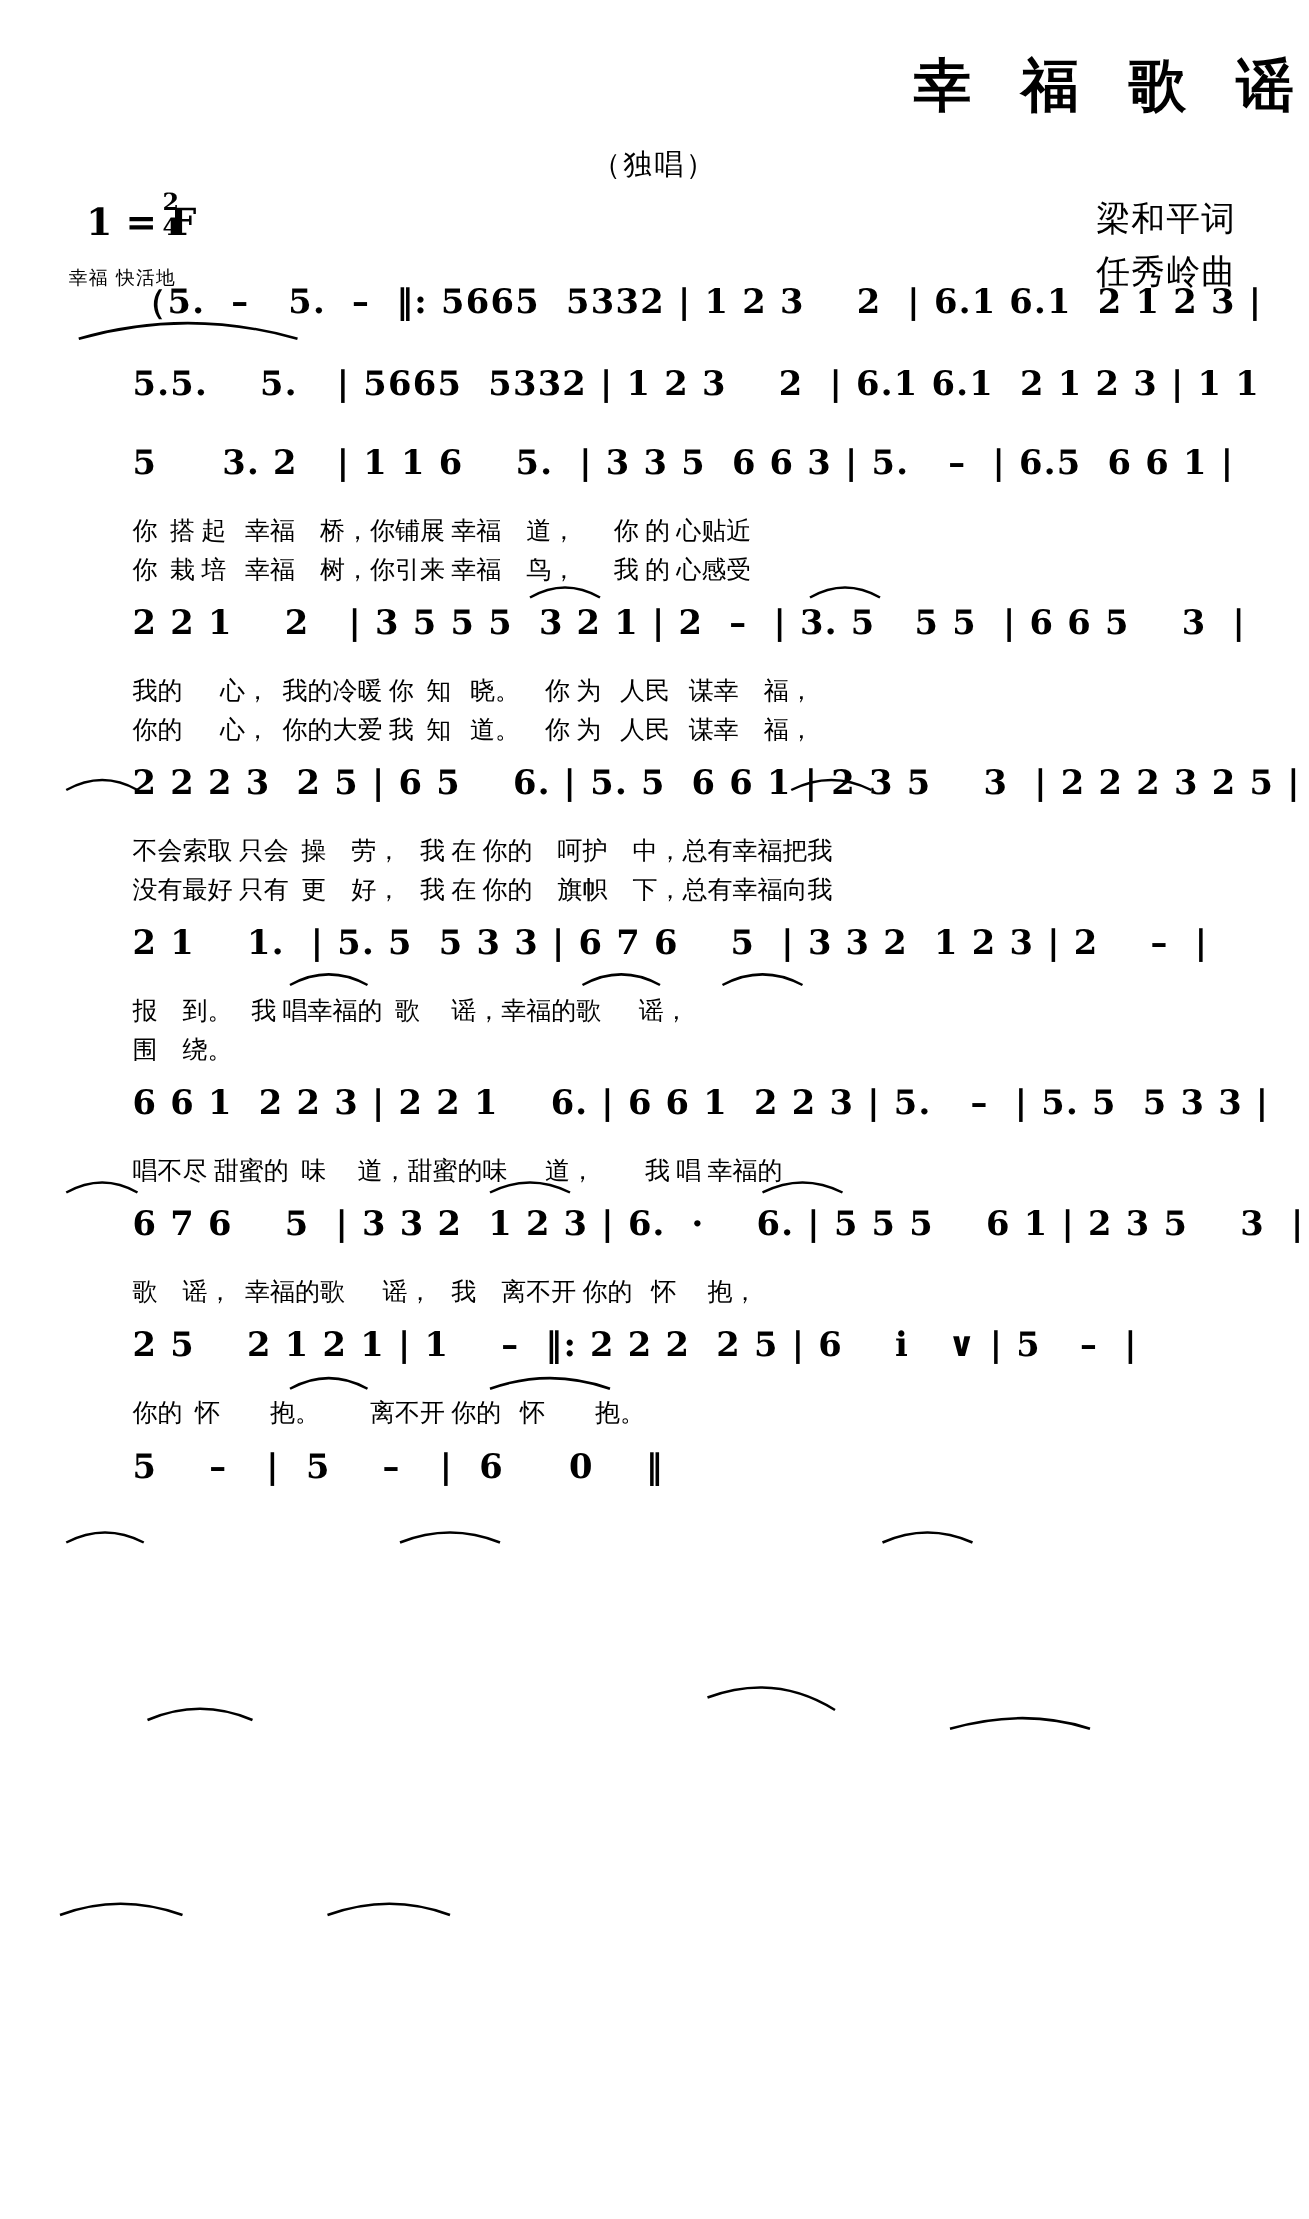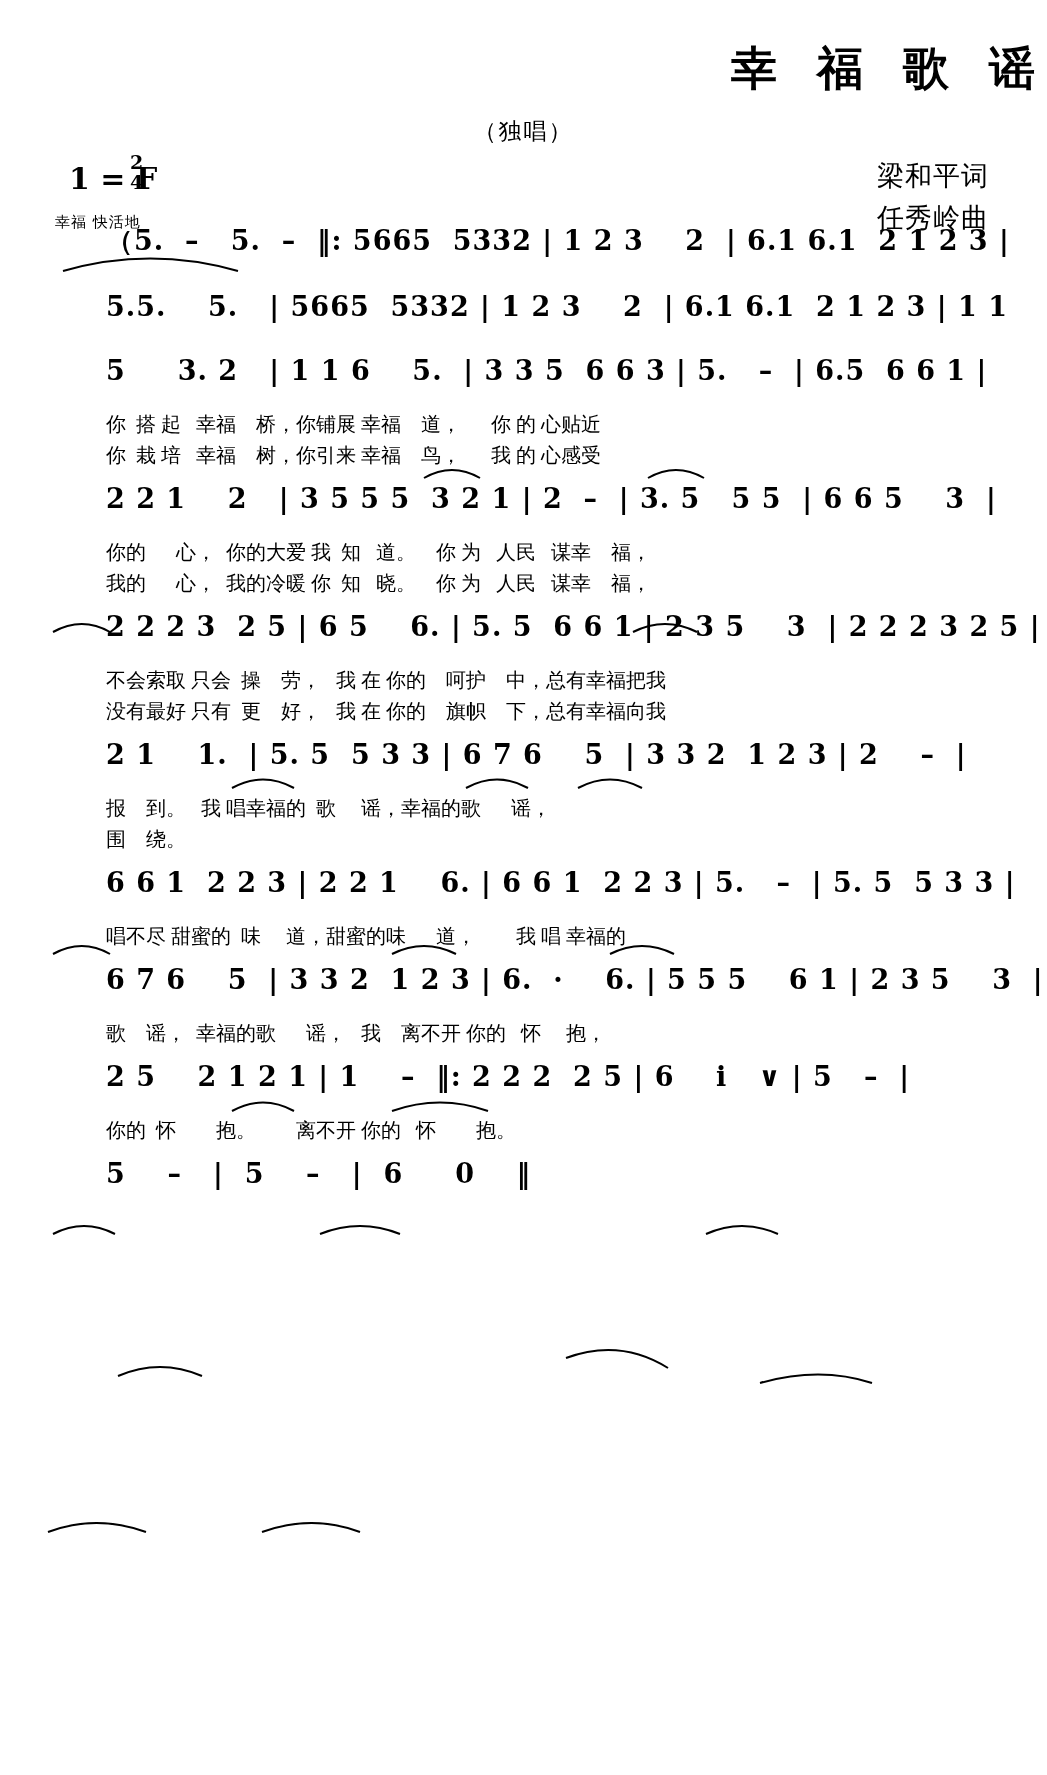--- a/index.html
+++ b/index.html
@@ -157,22 +157,22 @@
   </div>
 
   <div class="system sys-block">
     <div class="note-line mono-note">5     3. 2   | 1 1 6    5.  | 3 3 5  6 6 3 | 5.   –  | 6.5  6 6 1 |</div>
     <div class="lyr-line mono-lyric">你  搭 起   幸福    桥，你铺展 幸福    道，      你 的 心贴近</div>
     <div class="lyr-line mono-lyric">你  栽 培   幸福    树，你引来 幸福    鸟，      我 的 心感受</div>
   </div>
 
   <div class="system sys-block">
     <div class="note-line mono-note">2 2 1    2   | 3 5 5 5  3 2 1 | 2  –  | 3. 5   5 5  | 6 6 5    3  |</div>
+    <div class="lyr-line mono-lyric">我的      心，  我的冷暖 你  知   晓。    你 为   人民   谋幸    福，</div>
     <div class="lyr-line mono-lyric">你的      心，  你的大爱 我  知   道。    你 为   人民   谋幸    福，</div>
-    <div class="lyr-line mono-lyric">我的      心，  我的冷暖 你  知   晓。    你 为   人民   谋幸    福，</div>
   </div>
 
   <div class="system sys-block">
     <div class="note-line mono-note">2 2 2 3  2 5 | 6 5    6. | 5. 5  6 6 1 | 2 3 5    3  | 2 2 2 3 2 5 |</div>
     <div class="lyr-line mono-lyric">不会索取 只会  操    劳，   我 在 你的    呵护    中，总有幸福把我</div>
     <div class="lyr-line mono-lyric">没有最好 只有  更    好，   我 在 你的    旗帜    下，总有幸福向我</div>
   </div>
 
   <div class="system sys-block">
     <div class="note-line mono-note">2 1    1.  | 5. 5  5 3 3 | 6 7 6    5  | 3 3 2  1 2 3 | 2    –  |</div>

